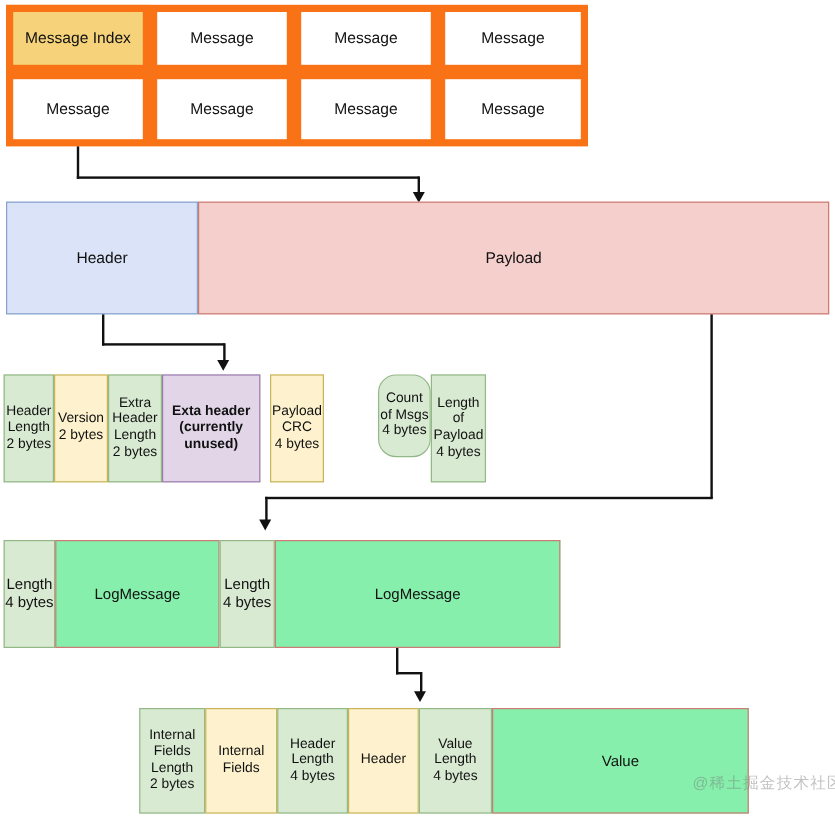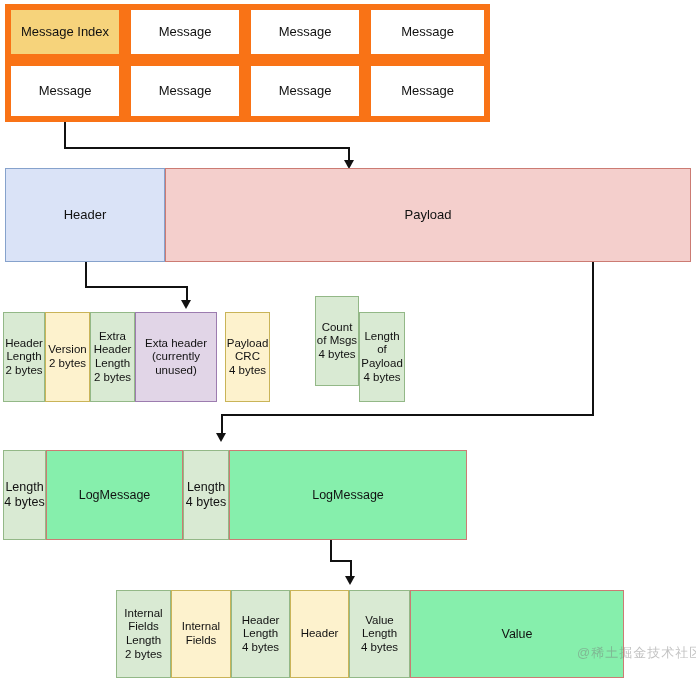--- a/index.html
+++ b/index.html
@@ -109,27 +109,27 @@
 
   <div class="cell field green" style="left:3px;top:312px;width:42px;height:90px;">Header
 Length
 2 bytes</div>
   <div class="cell field yellow" style="left:45px;top:312px;width:45px;height:90px;">Version
 2 bytes</div>
   <div class="cell field green" style="left:90px;top:312px;width:45px;height:90px;">Extra
 Header
 Length
 2 bytes</div>
-  <div class="cell field purple" style="left:135px;top:312px;width:82px;height:90px;">Exta header
+  <div class="cell field purple" style="left:135px;top:312px;width:82px;height:90px;font-weight:bold;">Exta header
 (currently
 unused)</div>
   <div class="cell field yellow" style="left:225px;top:312px;width:45px;height:90px;">Payload
 CRC
 4 bytes</div>
-  <div class="cell field green" style="left:315px;top:296px;width:44px;height:90px;">Count
+  <div class="cell field green" style="left:315px;top:312px;width:44px;height:69px;border-radius:15px;">Count
 of Msgs
 4 bytes</div>
   <div class="cell field green" style="left:359px;top:312px;width:46px;height:90px;">Length
 of
 Payload
 4 bytes</div>
 
 
   <div class="ln v" style="left:592px;top:262px;height:153px;"></div>
   <div class="ln h" style="left:221px;top:414px;width:373px;"></div>

